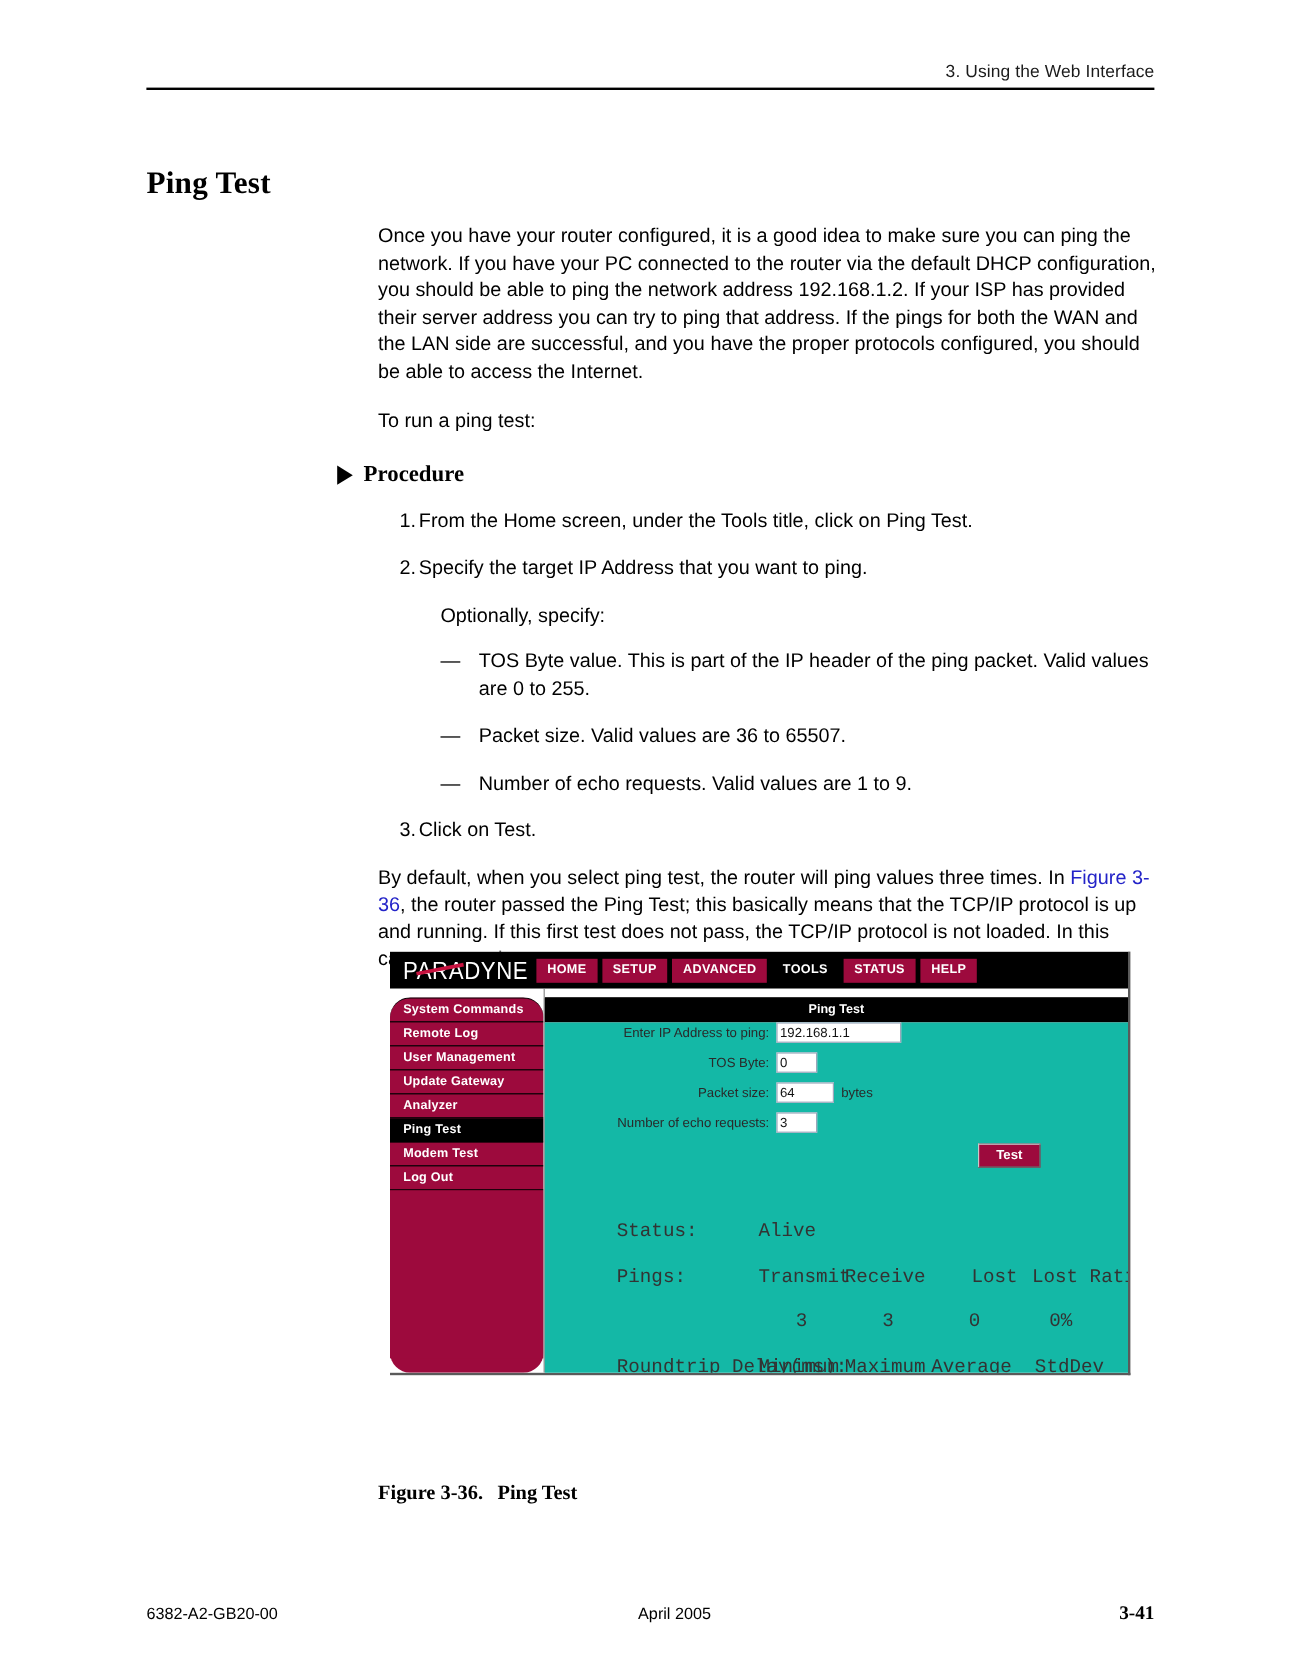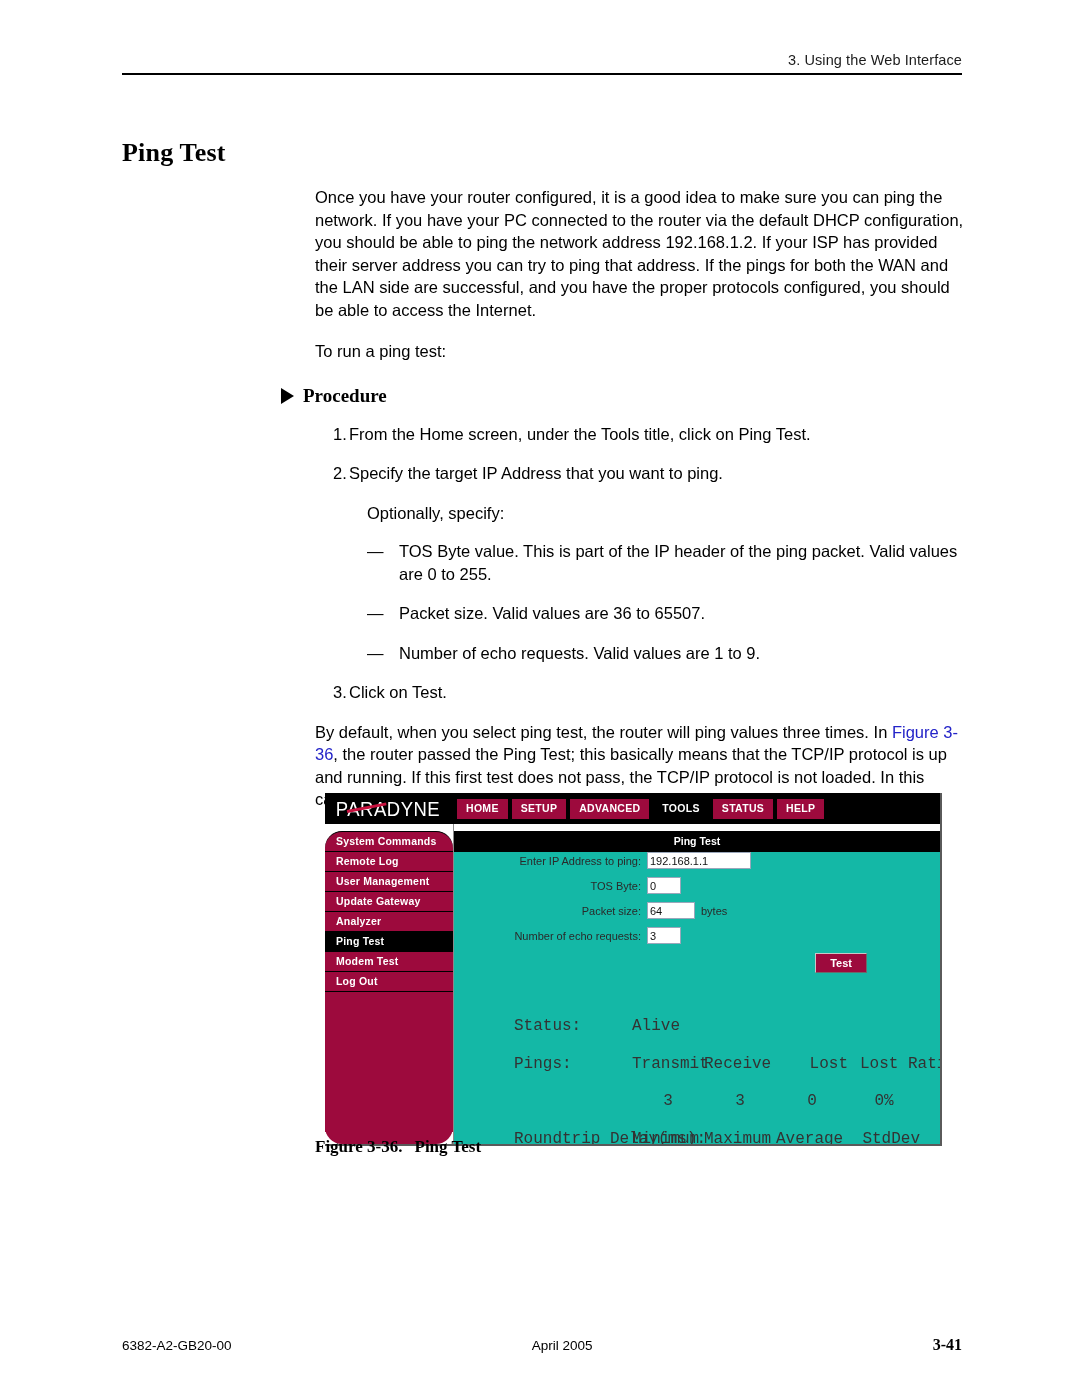--- a/index.html
+++ b/index.html
@@ -176,21 +176,20 @@
     width: 40px;
     height: 2.5px;
     background: #c7123f;
     transform: rotate(-11deg);
     transform-origin: left center;
   }
   .nav-btns {
     display: flex;
     align-items: center;
     gap: 4px;
-    margin-left: 10px;
   }
   .nav-btn {
     background: #9d0a3d;
     color: #ffffff;
     font-size: 10.5px;
     font-weight: bold;
     letter-spacing: .3px;
     padding: 4.5px 9px 4.5px 9px;
     line-height: 11px;
     white-space: nowrap;
@@ -328,21 +327,21 @@
   .res-lbl { width: 118px; flex: 0 0 118px; }
   .res-c   { width: 72px; flex: 0 0 72px; text-align: left; }
   .res-c.r { text-align: right; padding-right: 12px; }
   .res-c.r2 { text-align: right; padding-right: 4px; }
   .res-num { text-align: center; }
 
   
   .fig-caption {
     position: absolute;
     left: 315px;
-    top: 1137px;
+    top: 1234px;
     font-family: "Liberation Serif", serif;
     font-weight: bold;
     font-size: 17px;
   }
   .fig-caption .gap { display: inline-block; width: 12px; }
 
   
   .footer {
     position: absolute;
     left: 122px;

